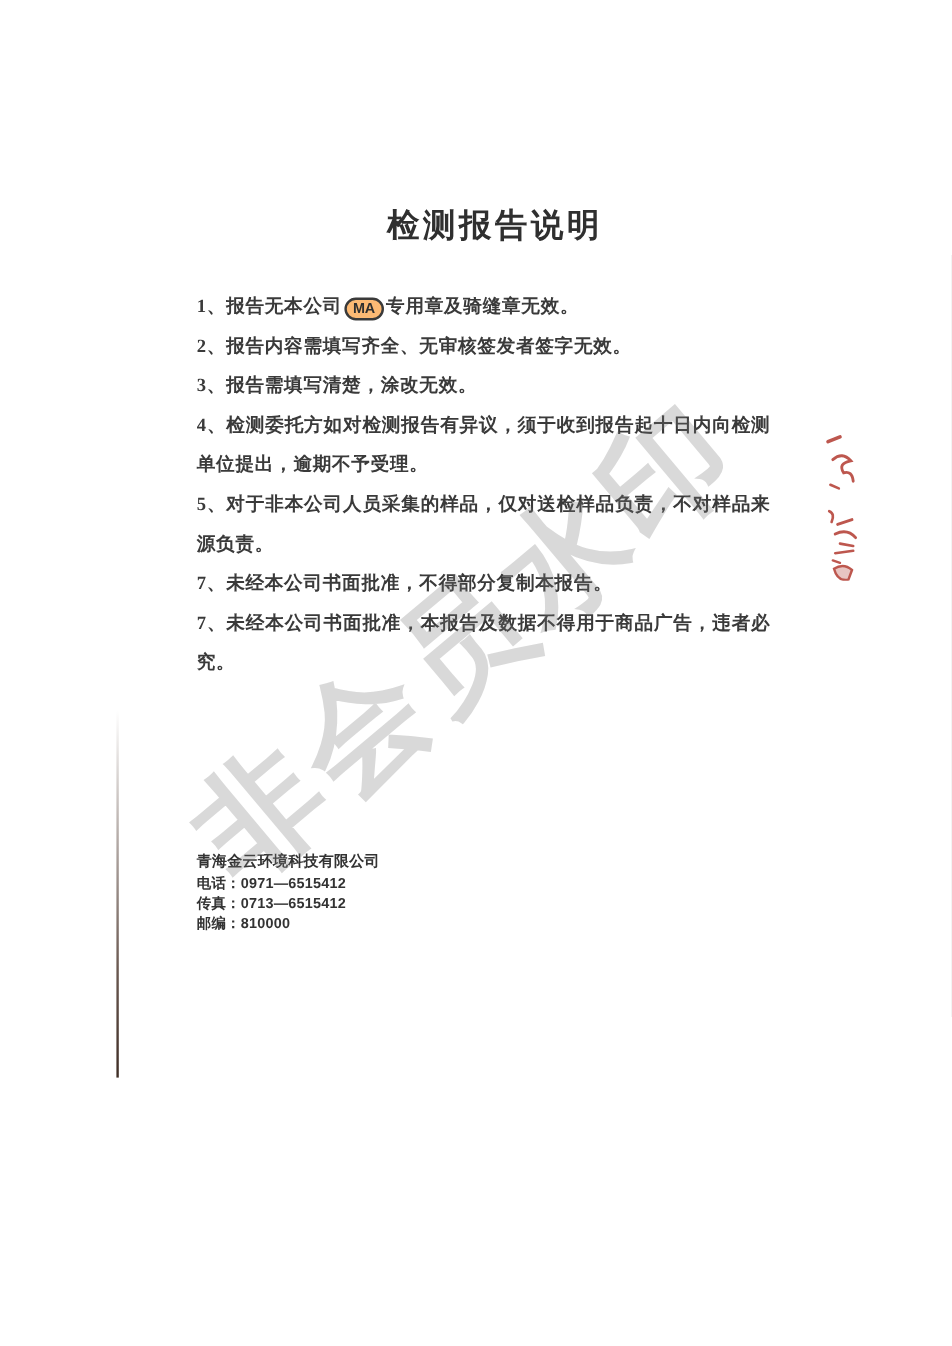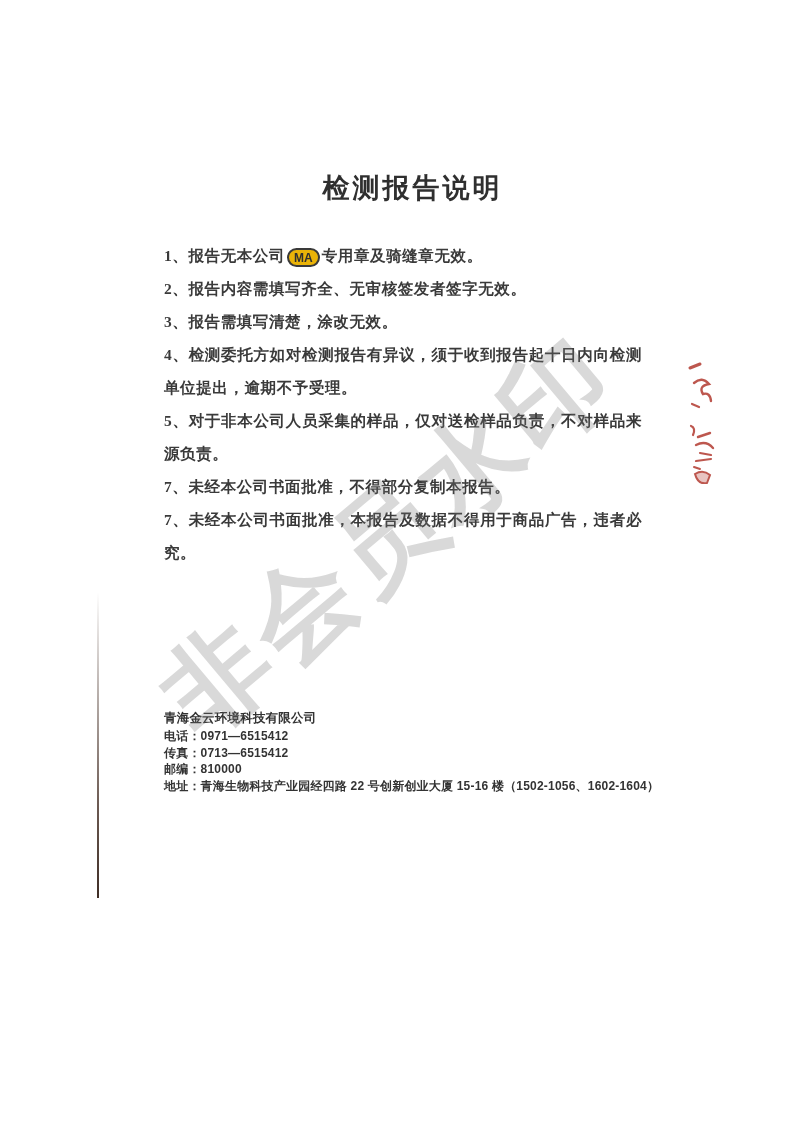--- a/index.html
+++ b/index.html
@@ -40,21 +40,21 @@
   .note { margin: 0; }
   .cma {
     display: inline-block;
     border: 2px solid #3a3a3a;
     border-radius: 10px;
     height: 15px;
     line-height: 14px;
     padding: 0 5px;
     margin: 0 2px;
     vertical-align: -1px;
-    background: #eab308;
+    background: #fdba74;
   }
   .cma-inner {
     font-family: "Liberation Sans", sans-serif;
     font-size: 12px;
     font-weight: 700;
     letter-spacing: 0px;
     color: #2f2f2f;
   }
   .watermark {
     position: absolute;
@@ -124,21 +124,20 @@
     <p class="note">7、未经本公司书面批准，本报告及数据不得用于商品广告，违者必究。</p>
   </div>
 
   <div class="watermark">非会员水印</div>
 
   <div class="footer">
     <div class="company">青海金云环境科技有限公司</div>
     <div class="fline">电话：0971—6515412</div>
     <div class="fline">传真：0713—6515412</div>
     <div class="fline">邮编：810000</div>
-    <div class="fline">地址：青海生物科技产业园经四路 22 号创新创业大厦 15-16 楼（1502-1056、1602-1604）</div>
   </div>
 
   <div class="hairline"></div>
 
   <svg class="stamp" width="34" height="124" viewBox="0 0 34 124">
     <g stroke="#b23a30" fill="none" stroke-linecap="round" opacity="0.85">
       <path d="M6,8 l10,-4" stroke-width="3"></path>
       <path d="M10,23 q8,-7 15,1 q-11,2 -6,10 q7,-2 8,7" stroke-width="2.4"></path>
       <path d="M8,44 l7,3" stroke-width="2.2"></path>
       <path d="M7,66 q5,2 2,9" stroke-width="2.2"></path>

